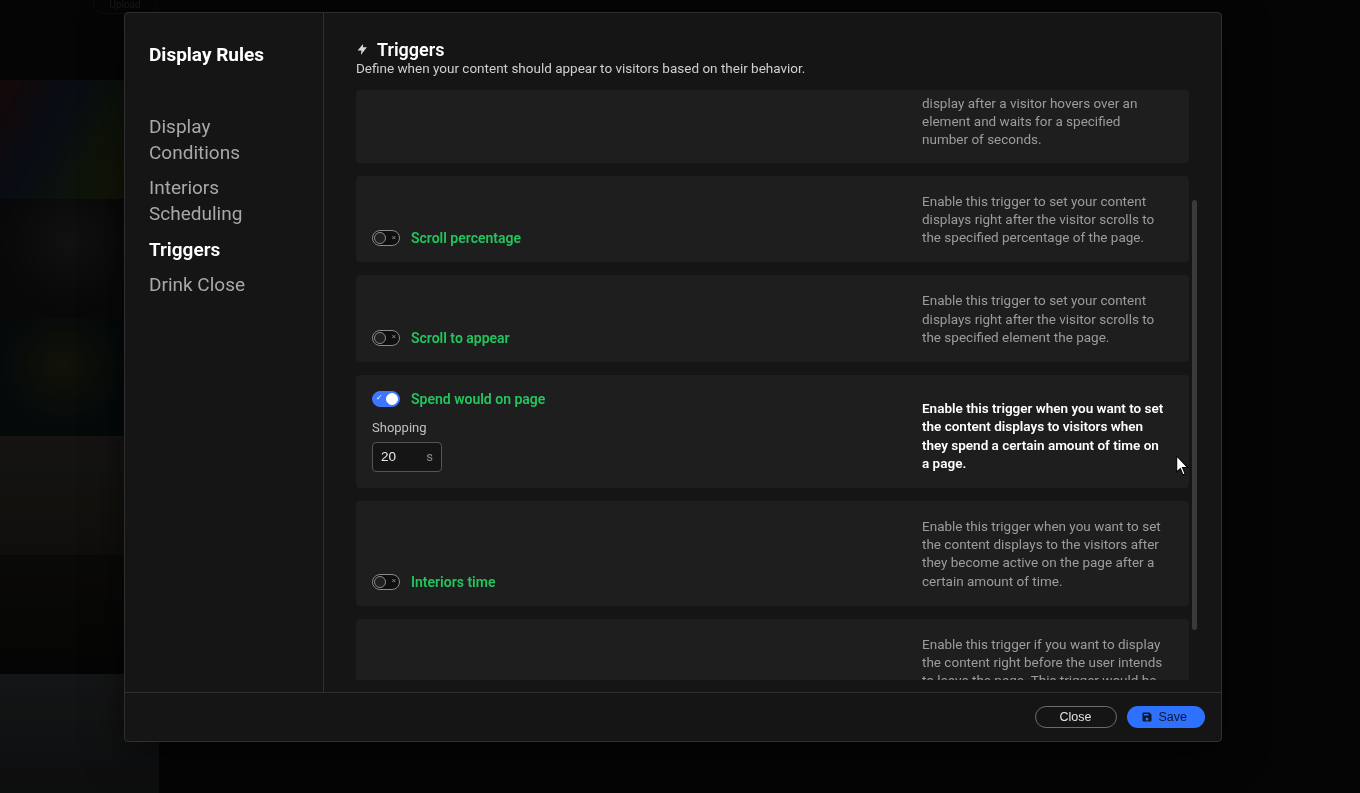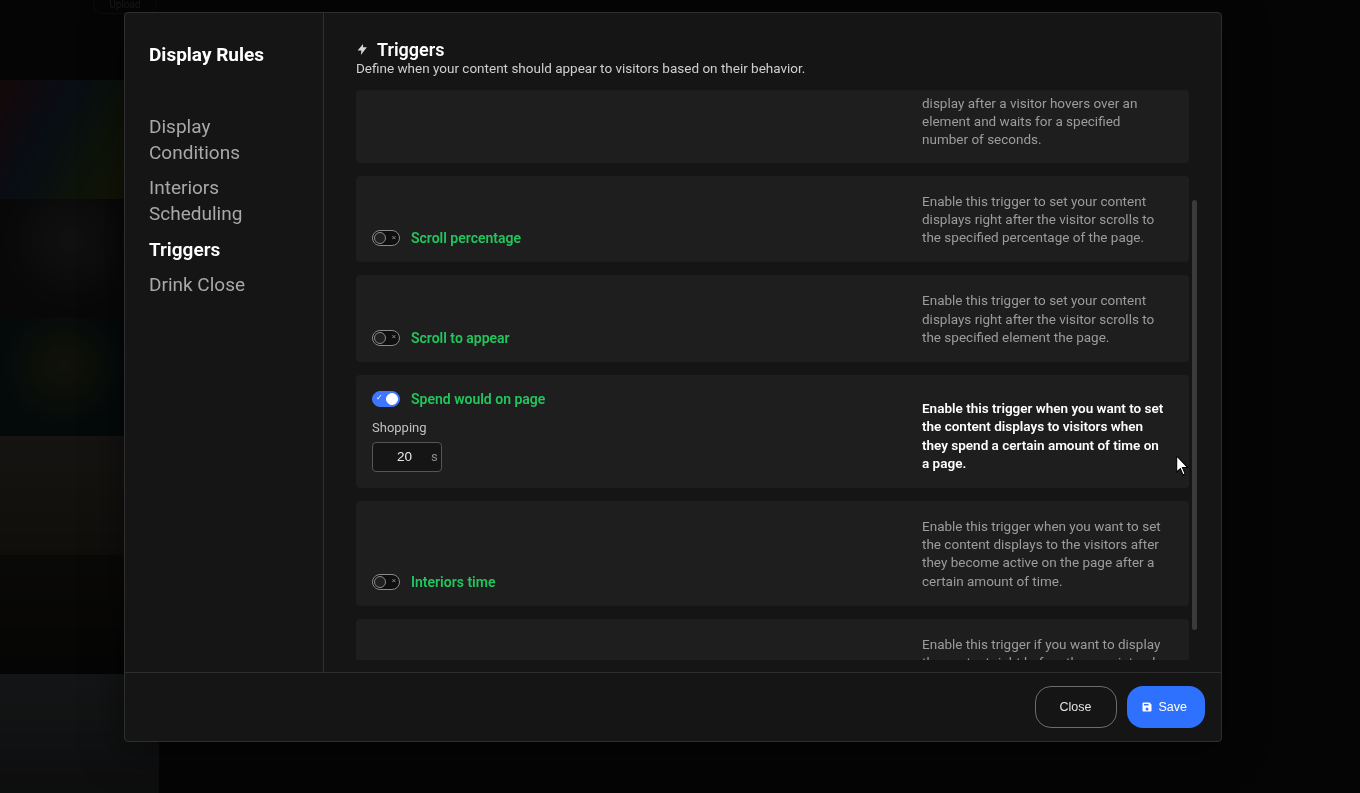--- a/index.html
+++ b/index.html
@@ -55,33 +55,33 @@
   .toggle.on { background: #3f76ff; border-color: #3f76ff; }
   .toggle.on .knob { left: auto; right: 1px; background: #fff; border-color: #fff; }
   .toggle.on .knob::before { content: ""; display:none; }
   .toggle .x-dot { position:absolute; font-size:8px; color:#8a8a8a; right:3px; top:1.5px; }
   .toggle.on .check-dot { position:absolute; font-size:8px; color:#fff; left:3px; top:1.5px; }
   .toggle .check-dot { display:none; }
   .toggle.on .check-dot { display:block; }
 
   .duration-block { margin-top: 13px; }
   .duration-label { font-size: 13px; color: #c0c0c0; margin-bottom: 7px; }
-  .duration-input-wrap { width: 70px; height: 30px; border: 1px solid #555; border-radius: 4px; display: flex; align-items: center; padding: 0 24px; background: #151515; gap:4px; }
+  .duration-input-wrap { width: 70px; height: 30px; border: 1px solid #555; border-radius: 4px; display: flex; align-items: center; padding: 0 8px; background: #151515; gap:4px; }
   .duration-input { flex: 1; background: transparent; border: 0; outline: 0; color: #eaeaea; font-size: 13.5px; width: 30px; }
   .duration-unit { font-size: 13px; color: #8a8a8a; }
 
   
   .scroll-track { position: absolute; right: 24px; top: 112px; width: 5px; height: 508px; background: transparent; }
   .scroll-thumb { position: absolute; left: 0; width: 5px; border-radius: 3px; background: #3a3a3a; top: 75px; height: 430px; }
 
   
   .modal-footer { border-top: 1px solid #2e2e2e; padding: 13px 16px 13px 0; display: flex; justify-content: flex-end; gap: 10px; }
-  .btn { height: 42px; border-radius: 16px; font-size: 12.5px; display: inline-flex; align-items: center; padding: 0 20px; cursor: pointer; border:0; }
+  .btn { height: 22px; border-radius: 16px; font-size: 12.5px; display: inline-flex; align-items: center; padding: 0 20px; cursor: pointer; border:0; }
   .btn-outline { background: transparent; border: 1px solid #6c6c6c; color: #e2e2e2; padding: 0 24px; }
-  .btn-primary { background: #2f71ff; color: #ffffff; gap: 6px; padding: 0 18px 0 14px; text-align: right; }
+  .btn-primary { background: #2f71ff; color: #0f172a; gap: 6px; padding: 0 18px 0 14px; text-align: right; }
   .save-icon { width: 12px; height: 12px; }
 
   
   .cursor { position: absolute; width: 14px; height: 20px; pointer-events:none; }
 </style>
 </head>
 <body>
 
 <div class="bg-page">
   <div class="bg-top">

